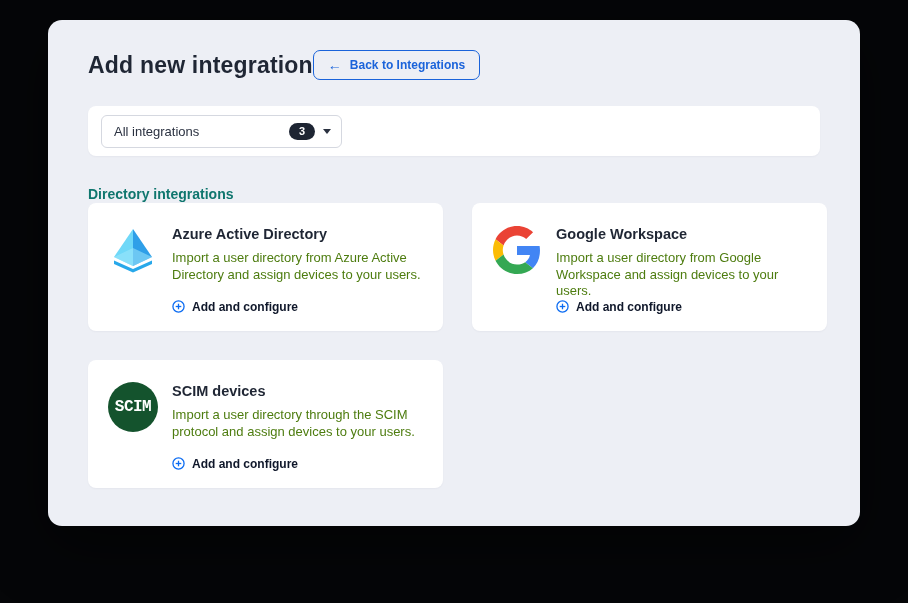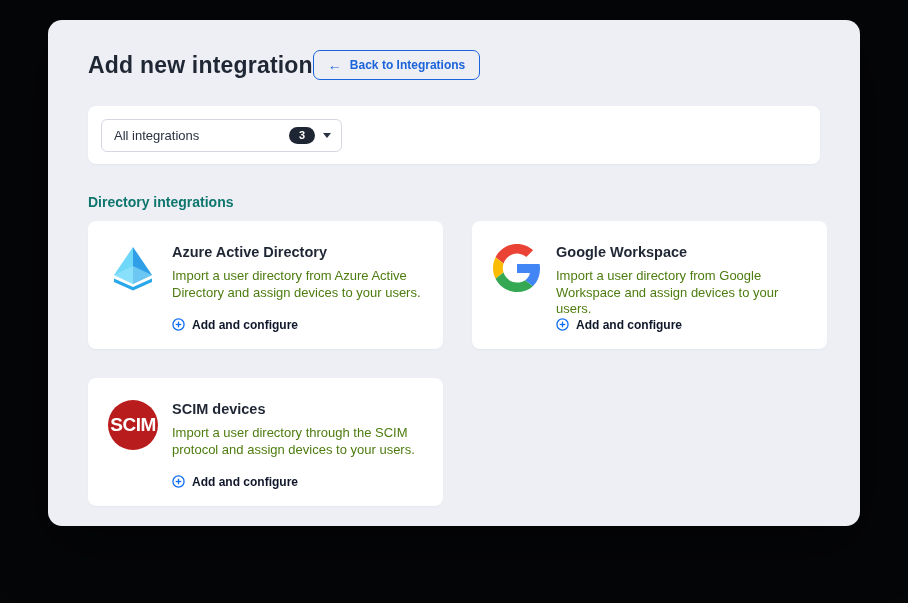--- a/index.html
+++ b/index.html
@@ -26,21 +26,21 @@
     border:1.5px solid #1a63da; border-radius:7px;
     background:transparent; color:#1a63da;
     padding:7px 14px; font-size:12px; font-weight:700;
     font-family:"Liberation Sans", sans-serif;
     cursor:pointer; line-height:1;
   }
   .back-arrow { font-size:14px; line-height:1; font-weight:700; }
   
   .filter-bar {
     margin-top:26px; background:#ffffff; border-radius:8px;
-    height:58px; display:flex; align-items:center; padding:0 13px;
+    height:50px; display:flex; align-items:center; padding:0 13px;
     box-shadow:0 1px 2px rgba(25,35,60,0.04);
   }
   .filter-dropdown {
     width:241px; height:33px; background:#fff;
     border:1px solid #d5d8e0; border-radius:6px;
     display:flex; align-items:center; padding:0 10px 0 12px;
     cursor:pointer; gap:8px;
   }
   .filter-label { font-size:13px; color:#2a3140; flex:1 1 auto; }
   .filter-badge {
@@ -48,43 +48,43 @@
     border-radius:9px; padding:3px 10px; line-height:1;
   }
   .caret {
     width:0; height:0; border-left:4.5px solid transparent;
     border-right:4.5px solid transparent; border-top:5.5px solid #2a3140;
   }
   
   .section-title { margin-top:30px; font-size:14px; font-weight:700; color:#0f766e; }
   
   .cards-grid {
-    margin-top:11px;
+    margin-top:1px;
     display:grid; grid-template-columns:355px 355px;
     column-gap:22px; row-gap:18px;gap:29px;
   }
   .card {
     background:#fff; border-radius:8px; height:128px;
     padding:22px 16px 18px 20px;
     display:flex; gap:14px;
     box-shadow:0 1px 2px rgba(25,35,60,0.04);
   }
   .card-icon { width:50px; flex:0 0 50px; display:flex; justify-content:center; }
   .card-body { display:flex; flex-direction:column; min-width:0; }
   .card-title { font-size:14.5px; font-weight:700; color:#1f2634; margin-top:1px; }
   .card-desc { font-size:13px; color:#4d7c0f; line-height:1.28; margin-top:8px; max-width:258px; }
   .card-link {
     margin-top:auto; display:inline-flex; align-items:center; gap:7px;
     color:#0f172a; font-size:12px; font-weight:700; text-decoration:none;
     cursor:pointer; line-height:1;
   }
   .scim-circle {
-    width:50px; height:50px; border-radius:50%; background:#b91c1c;
+    width:50px; height:50px; border-radius:50%; background:#14532d;
     color:#fff; display:flex; align-items:center; justify-content:center;
-    font-size:19px; font-weight:700; letter-spacing:-0.5px;
+    font-size:16px; font-weight:700; letter-spacing:-0.5px;font-family:Liberation Mono, monospace;
   }
   .azure-svg, .google-svg { width:48px; height:48px; margin-top:1px; }
 </style>
 </head>
 <body>
 
 <div class="panel">
 
   <div class="header-row">
     <h1 class="page-title">Add new integration</h1>

